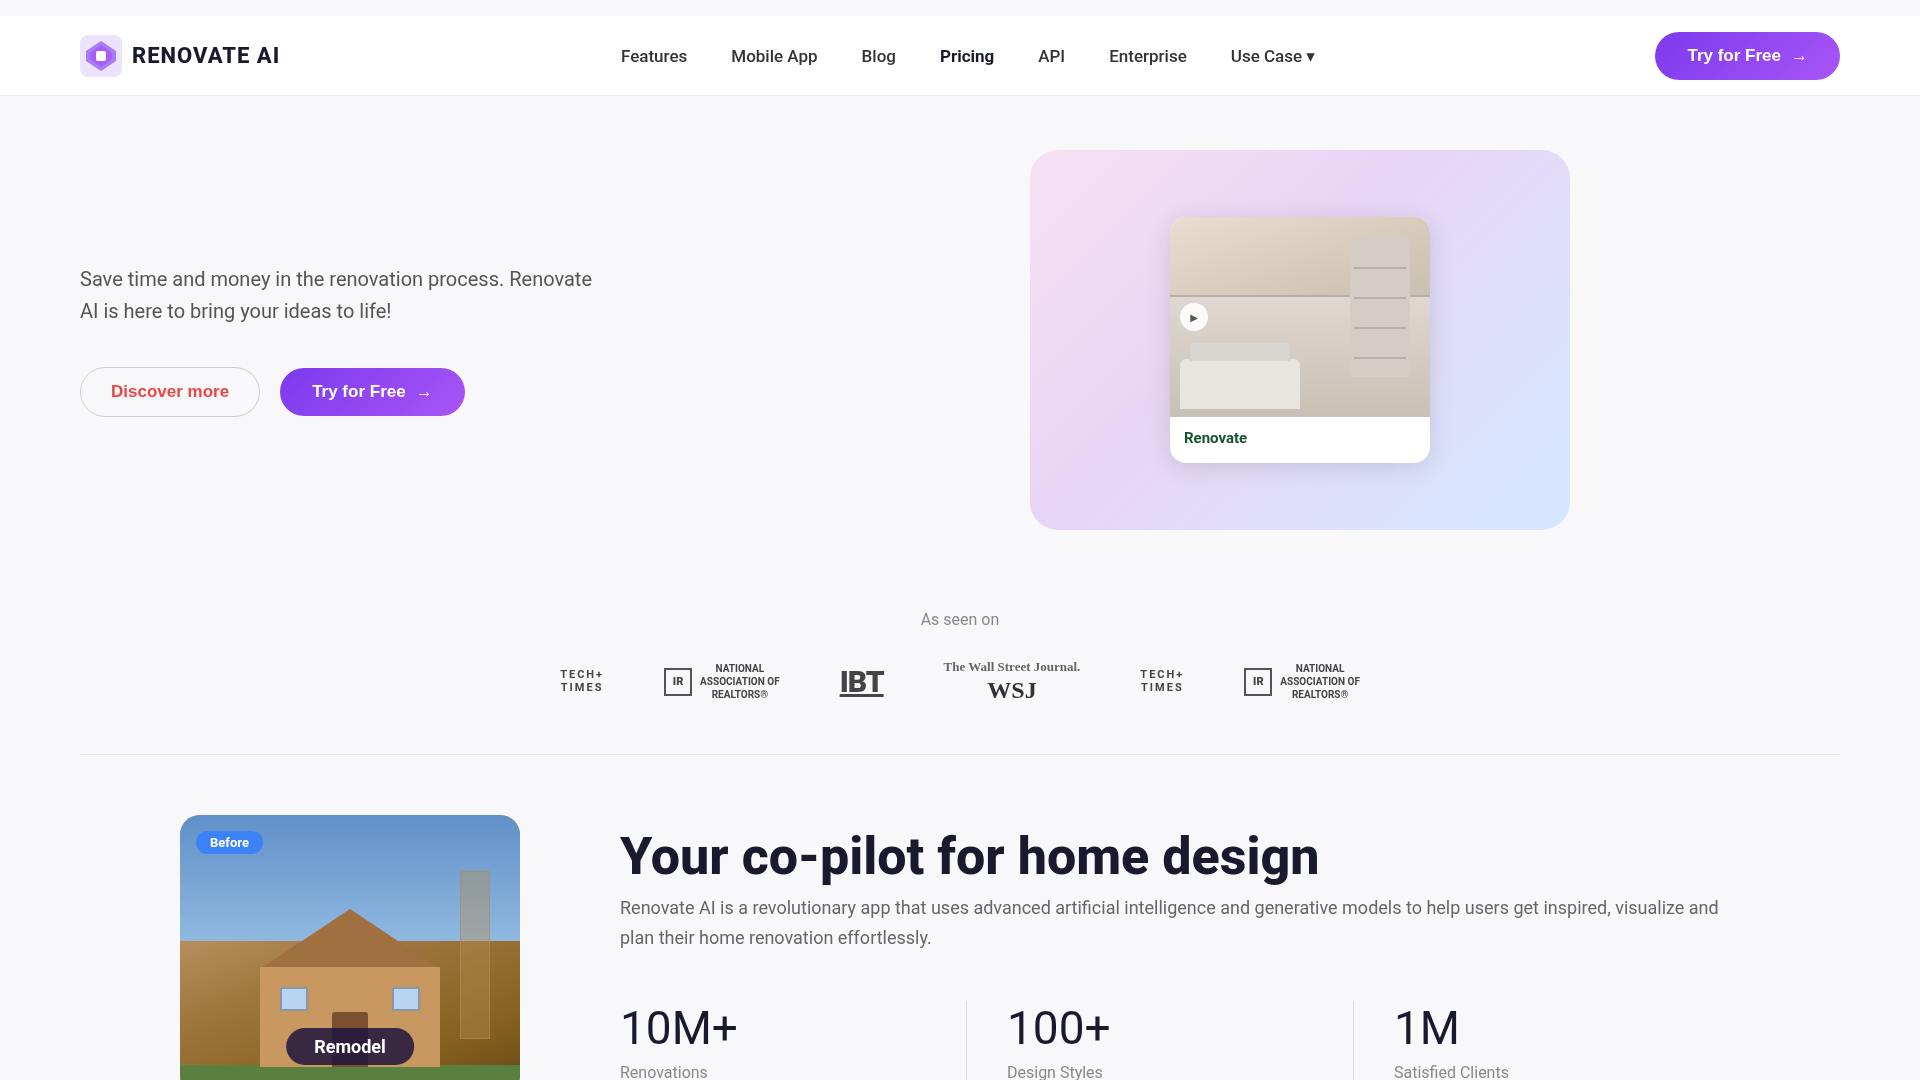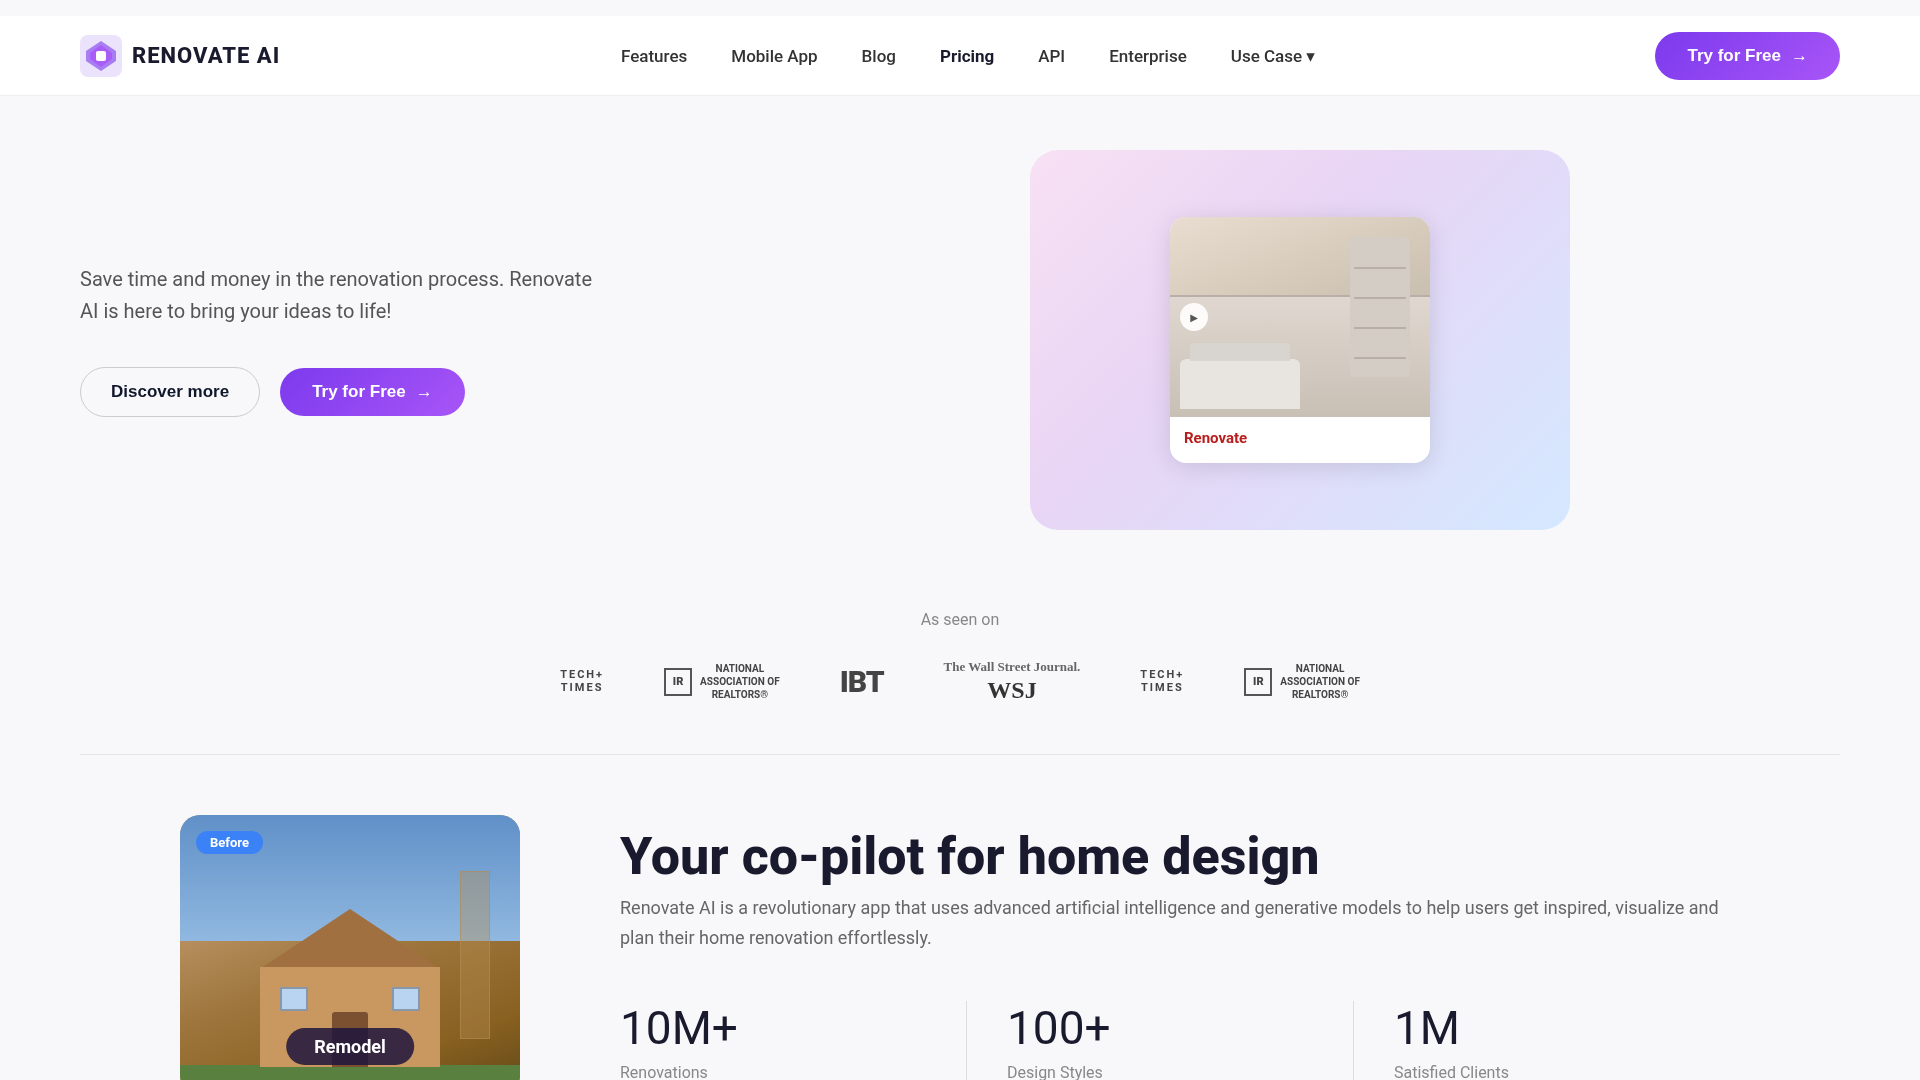--- a/index.html
+++ b/index.html
@@ -108,21 +108,21 @@
       align-items: center;
     }
     .btn-outline {
       background: transparent;
       border: 1.5px solid #ccc;
       border-radius: 30px;
       padding: 14px 30px;
       font-size: 17px;
       font-weight: 600;
       cursor: pointer;
-      color: #0f172a;
+      color: #ef4444;
     }
     .btn-purple {
       background: linear-gradient(135deg, #7c3aed, #a855f7);
       color: #fff;
       border: none;
       border-radius: 30px;
       padding: 14px 32px;
       font-size: 17px;
       font-weight: 600;
       cursor: pointer;
@@ -230,21 +230,21 @@
       justify-content: center;
       font-size: 10px;
       color: #555;
     }
     .room-info {
       padding: 12px 14px;
     }
     .room-title {
       font-weight: 700;
       font-size: 15px;
-      color: #b91c1c;
+      color: #14532d;
       margin-bottom: 4px;
     }
     .room-desc-small {
       font-size: 11px;
       color: #888;
       line-height: 1.4;
     }
 
     
     .as-seen-on {
@@ -295,20 +295,21 @@
       font-size: 24px;
       font-weight: 700;
       color: #444;
       font-family: Georgia, serif;
     }
     .logo-ibt {
       font-size: 30px;
       font-weight: 900;
       color: #444;
       letter-spacing: -1px;
+      text-decoration: underline;
     }
 
     
     .section2 {
       display: flex;
       align-items: center;
       padding: 60px 180px;
       gap: 100px;
     }
     .before-card {

